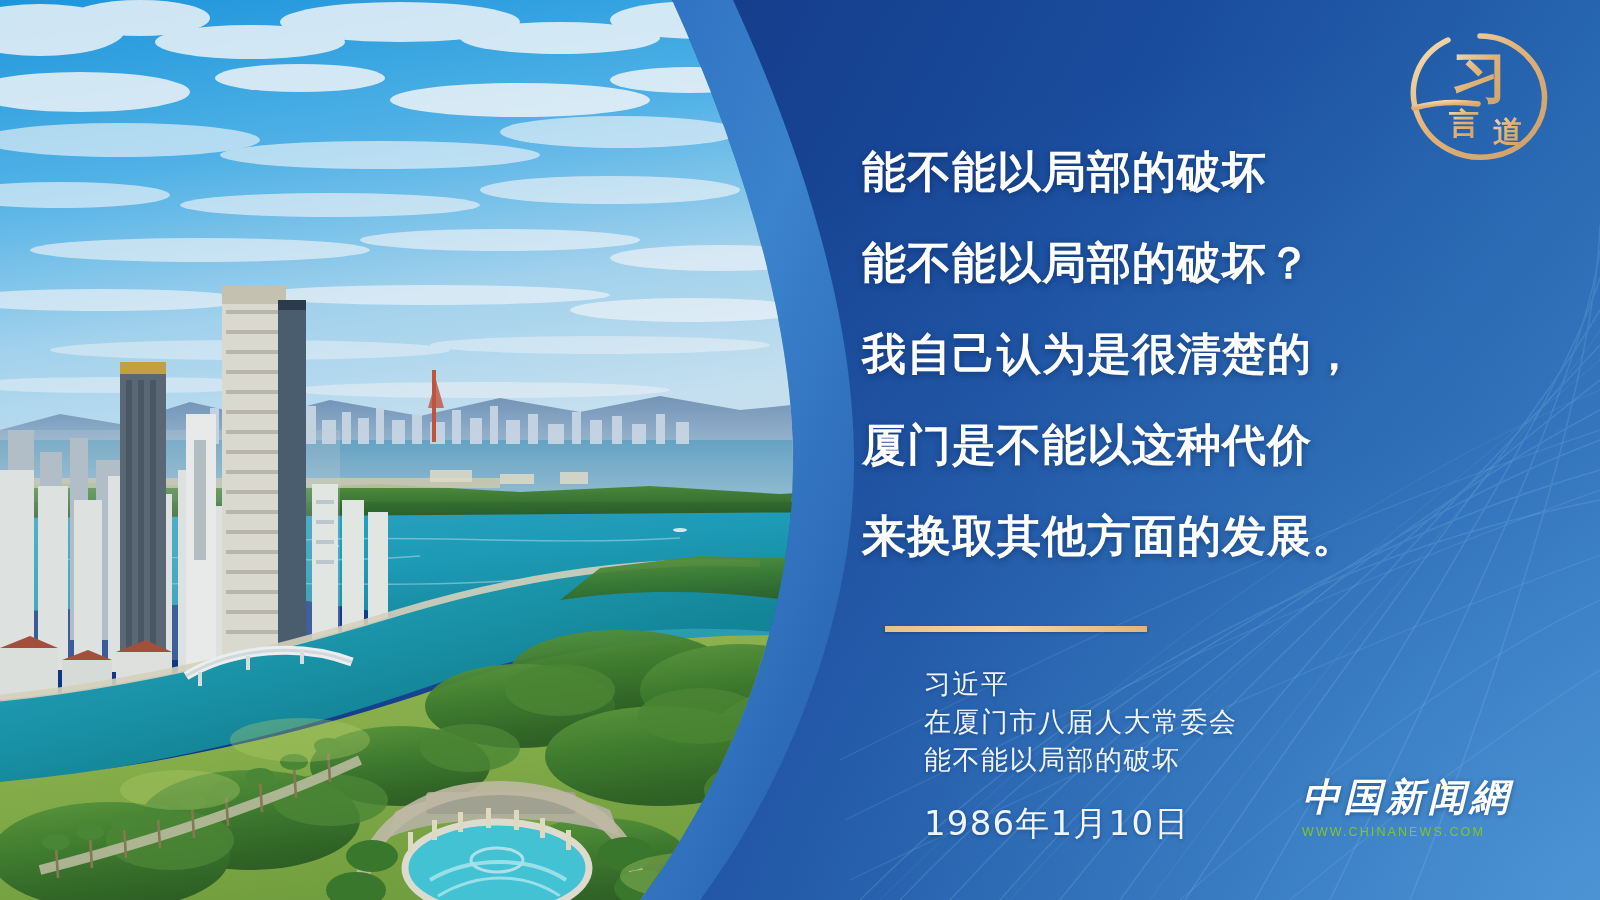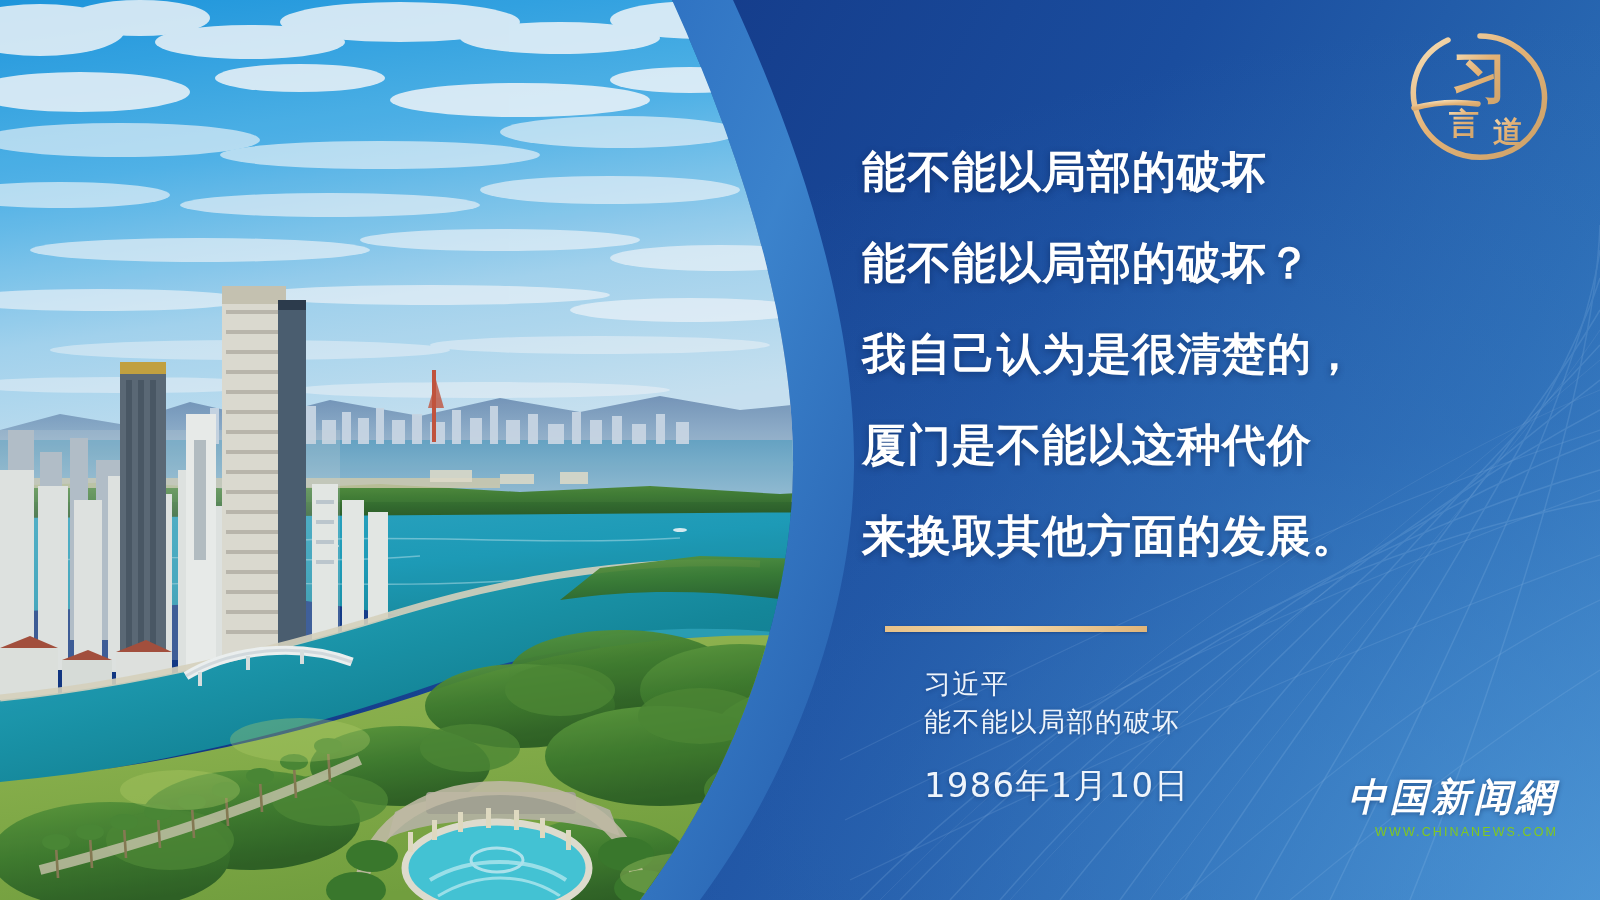--- a/index.html
+++ b/index.html
@@ -67,21 +67,21 @@
     font-size:27px;
     line-height:38px;
     letter-spacing:1.5px;
     white-space:nowrap;
     font-family:"DejaVu Sans","Liberation Sans",sans-serif;
     text-shadow:0 1px 4px rgba(6,28,74,.38);
   }
   .attr-date{margin-top:25px;font-size:34px;letter-spacing:1.2px;}
 
   
-  .watermark{position:absolute;left:1340px;top:778px;width:218px;text-align:right;}
+  .watermark{position:absolute;left:1302px;top:778px;width:218px;text-align:left;}
   .wm-cn{
     color:#fff;font-size:38px;font-weight:bold;letter-spacing:4px;
     font-family:"DejaVu Serif","Liberation Serif",serif;
     text-shadow:0 1px 5px rgba(6,28,74,.45);
     line-height:1;
     font-style:italic;
   }
   .wm-url{
     margin-top:9px;color:#84cc16;font-size:12.5px;letter-spacing:2.1px;
     font-family:"Liberation Sans","DejaVu Sans",sans-serif;
@@ -501,20 +501,21 @@
     <div class="quote-line">能不能以局部的破坏？</div>
     <div class="quote-line">我自己认为是很清楚的，</div>
     <div class="quote-line">厦门是不能以这种代价</div>
     <div class="quote-line">来换取其他方面的发展。</div>
   </div>
 
   <div class="gold-rule"></div>
 
   <div class="attribution">
     <div class="attr-line">习近平</div>
+    <div class="attr-line">在厦门市八届人大常委会</div>
     <div class="attr-line">能不能以局部的破坏</div>
     <div class="attr-line attr-date">1986年1月10日</div>
   </div>
 
   <div class="watermark">
     <div class="wm-cn">中国新闻網</div>
     <div class="wm-url">WWW.CHINANEWS.COM</div>
   </div>
 
 </div>

